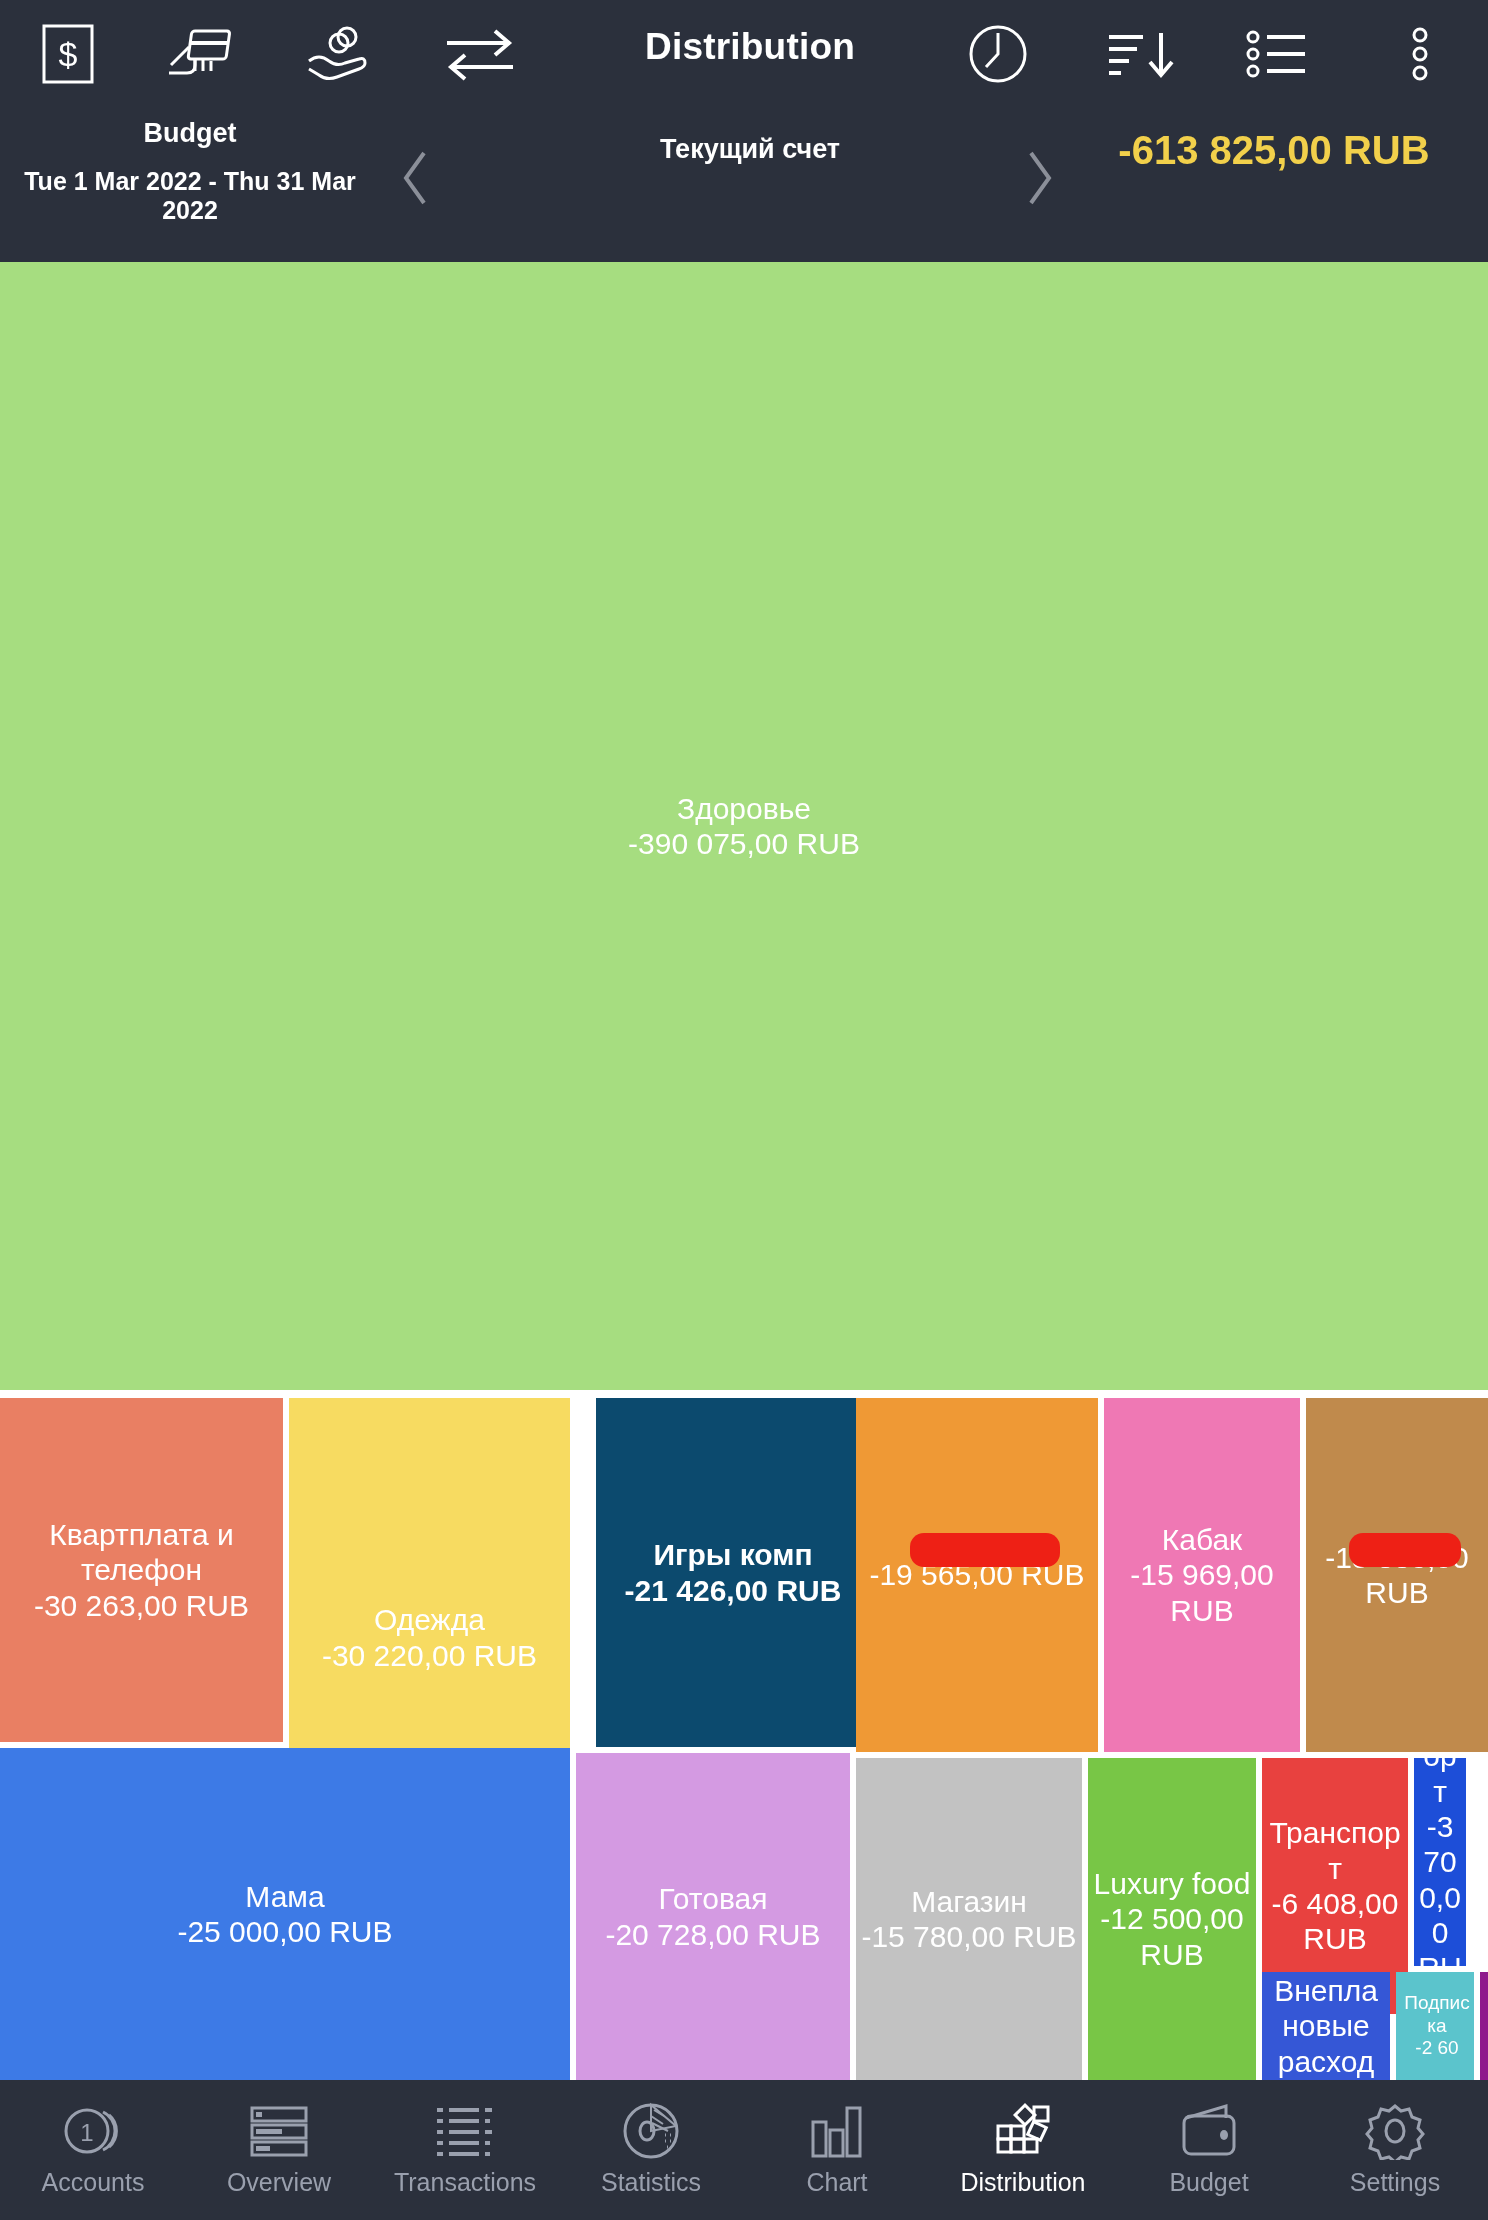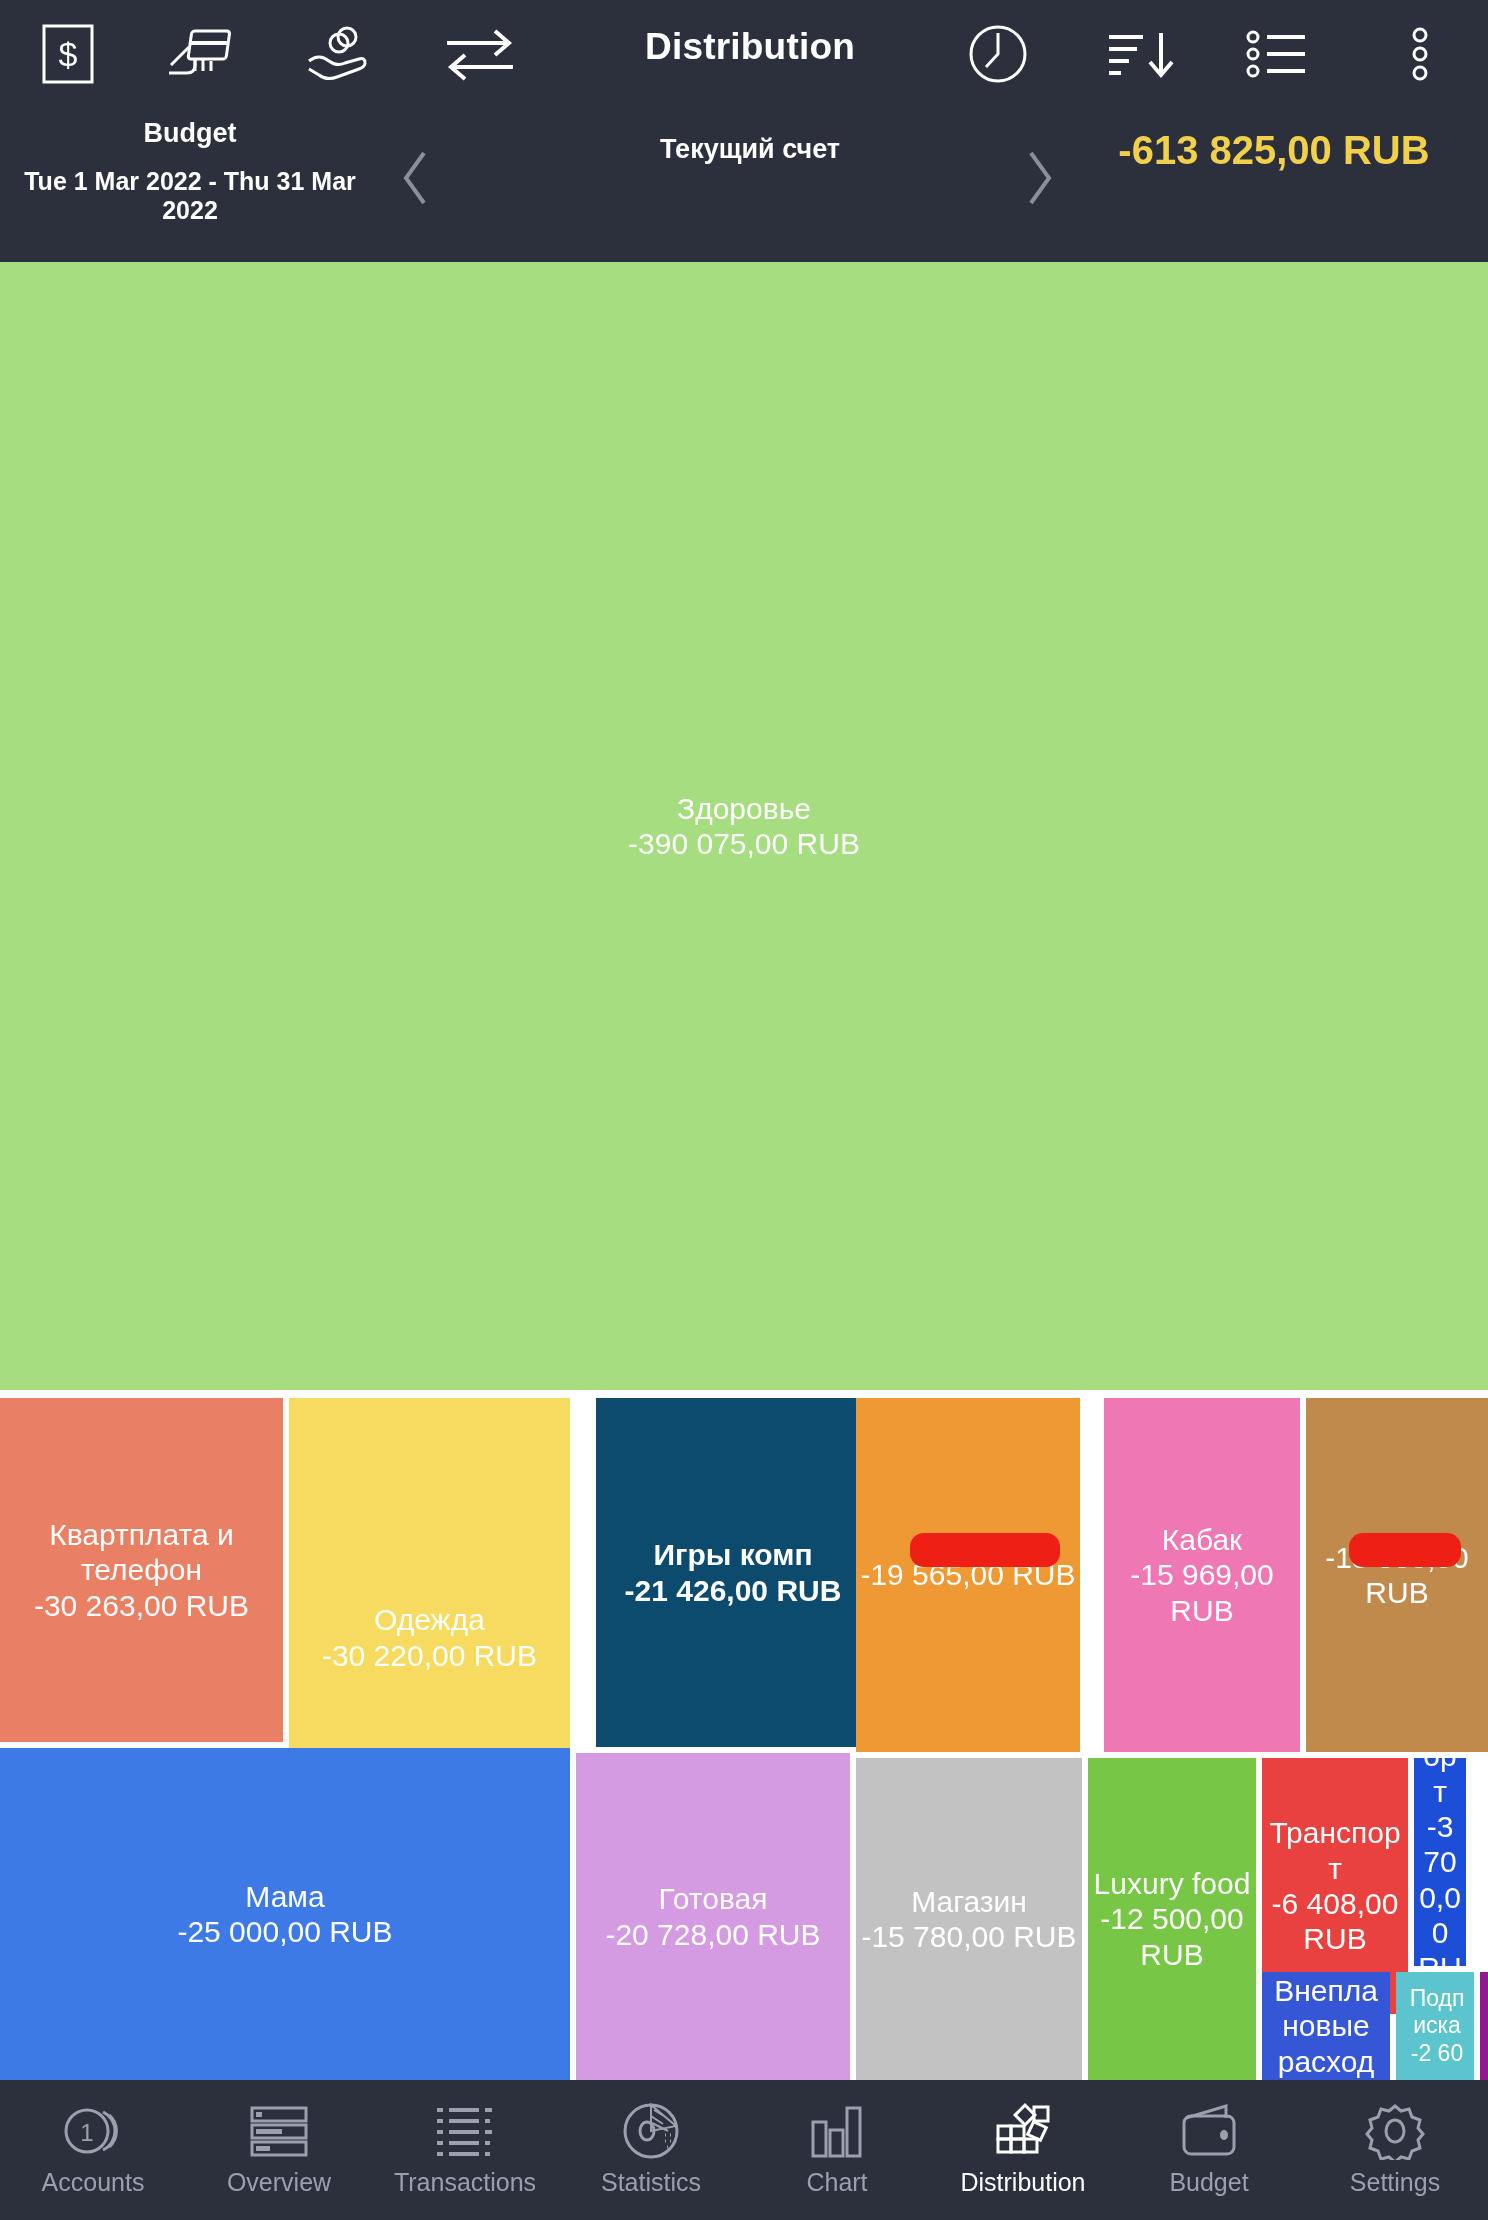--- a/index.html
+++ b/index.html
@@ -196,21 +196,21 @@
           <span class="tile-name">Игры комп</span>
           <span class="tile-amount">-21 426,00 RUB</span>
         </div>
       </div>
       <div class="tile" style="left: 576px; top: 1491px; width: 274px; height: 327px; background: rgb(212, 154, 226);">
         <div class="tile-inner" style="font-size: 30px;">
           <span class="tile-name">Готовая</span>
           <span class="tile-amount">-20 728,00 RUB</span>
         </div>
       </div>
-      <div class="tile" style="left: 856px; top: 1136px; width: 224px; height: 354px; background: rgb(239, 153, 53);">
+      <div class="tile" style="left: 856px; top: 1136px; width: 242px; height: 354px; background: rgb(239, 153, 53);">
         <div class="tile-inner" style="font-size: 30px;">
           <span class="tile-amount">-19 565,00 RUB</span>
         </div>
         <div class="redact" style="width: 150.04px; height: 34px; left: 53.98px; top: 135px;"></div>
       </div>
       <div class="tile" style="left: 1104px; top: 1136px; width: 196px; height: 354px; background: rgb(239, 120, 180);">
         <div class="tile-inner" style="font-size: 30px;">
           <span class="tile-name">Кабак</span>
           <span class="tile-amount">-15 969,00 RUB</span>
         </div>
@@ -244,21 +244,21 @@
           <span class="tile-name">Спорт</span>
           <span class="tile-amount">-3 700,00 RUB</span>
         </div>
       </div>
       <div class="tile" style="left: 1262px; top: 1710px; width: 128px; height: 108px; background: rgb(53, 87, 214);">
         <div class="tile-inner" style="font-size: 30px;">
           <span class="tile-name">Внеплановые расход</span>
         </div>
       </div>
       <div class="tile" style="left: 1396px; top: 1710px; width: 78px; height: 108px; background: rgb(91, 196, 204);">
-        <div class="tile-inner" style="font-size: 23px; padding-left: 8px;">
+        <div class="tile-inner" style="font-size: 19px; padding-left: 8px;">
           <span class="tile-name">Подписка</span>
           <span class="tile-amount">-2 60</span>
         </div>
       </div>
       <div class="tile" style="left: 1480px; top: 1710px; width: 40px; height: 108px; background: rgb(143, 26, 140);">
         <div class="tile-inner" style="font-size: 30px;">
           <span class="tile-name">Сбр</span>
           <span class="tile-amount">р</span>
         </div>
       </div>

